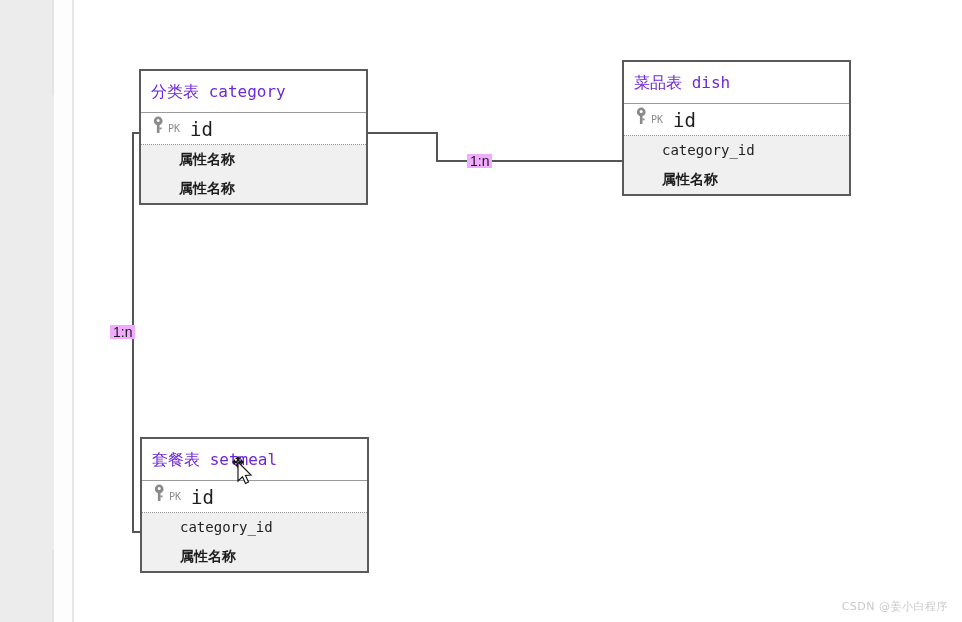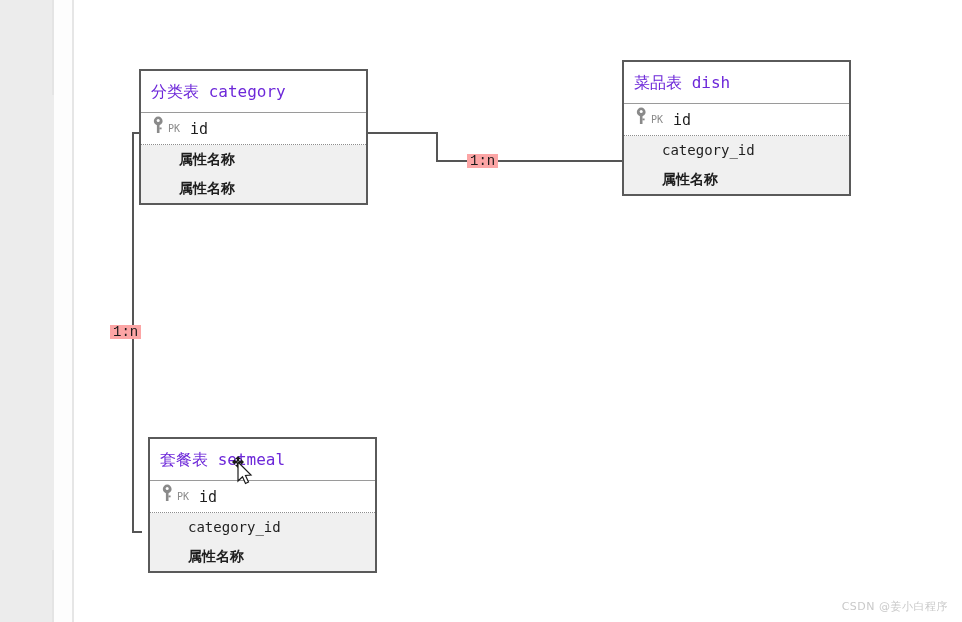--- a/index.html
+++ b/index.html
@@ -98,21 +98,21 @@
   }
   .pk-tag {
     font-family: "DejaVu Sans Mono", monospace;
     font-size: 10px;
     color: #8a8a8a;
     margin-right: 10px;
     letter-spacing: 0px;
   }
   .pk-name {
     font-family: "DejaVu Sans Mono", monospace;
-    font-size: 15px;
+    font-size: 19px;
     color: #1e1e1e;
   }
   .entity-attrs {
     background: #f0f0f0;
     padding: 0;
   }
   .attr-row {
     box-sizing: border-box;
     height: 29px;
     line-height: 29px;
@@ -133,24 +133,24 @@
 
   
   .conn {
     position: absolute;
     background: #555555;
   }
   .conn-h { height: 2px; }
   .conn-v { width: 2px; }
   .conn-label {
     position: absolute;
-    font-family: Liberation Mono, monospace;
+    font-family: Liberation Sans, sans-serif;
     font-size: 14px;
     color: #1a1a1a;
-    background: #fca5a5;
+    background: #f0abfc;
     padding: 0 3px;
     line-height: 14px;
     white-space: nowrap;
   }
 
   
   .cursor {
     position: absolute;
     width: 30px;
     height: 32px;
@@ -233,21 +233,21 @@
       <div class="entity-attrs">
         <div class="attr-row">
           <span class="attr-mono">category_id</span>
         </div>
         <div class="attr-row">
           <span class="attr-cn">属性名称</span>
         </div>
       </div>
     </div>
 
-    <div class="entity" style="left:66px; top:437px; width:229px;margin-left:8px;">
+    <div class="entity" style="left:66px; top:437px; width:229px;">
       <div class="entity-title">套餐表 setmeal</div>
       <div class="entity-pk">
         <span class="key-icon">
           <svg width="14" height="18" viewBox="0 0 14 18" xmlns="http://www.w3.org/2000/svg">
             <circle cx="5.2" cy="5" r="4.4" fill="#8a8a8a"></circle>
             <circle cx="5.2" cy="4.6" r="1.5" fill="#ffffff"></circle>
             <rect x="3.9" y="8" width="2.6" height="9" fill="#8a8a8a"></rect>
             <rect x="6.4" y="11.5" width="2.2" height="1.8" fill="#8a8a8a"></rect>
           </svg>
         </span>

